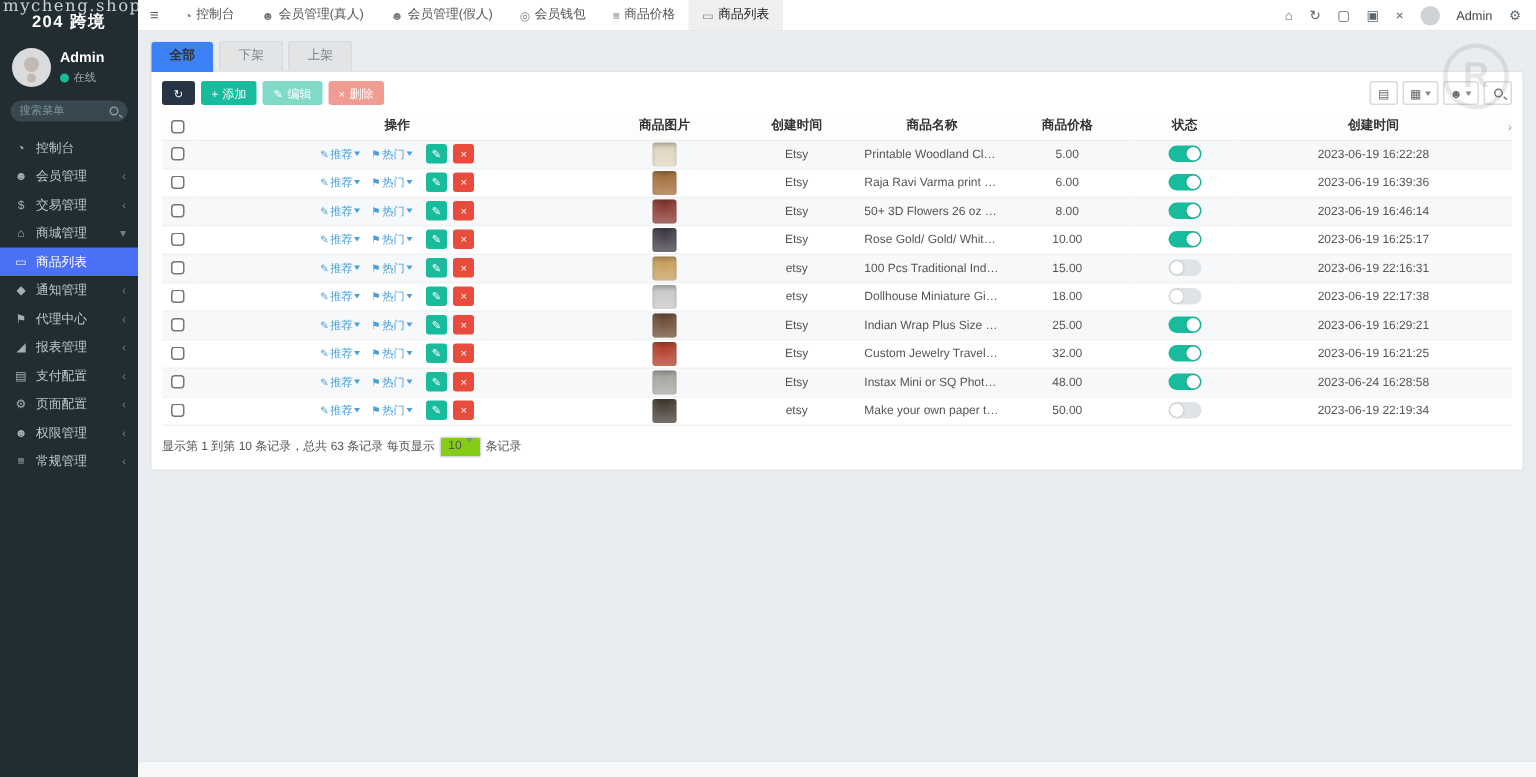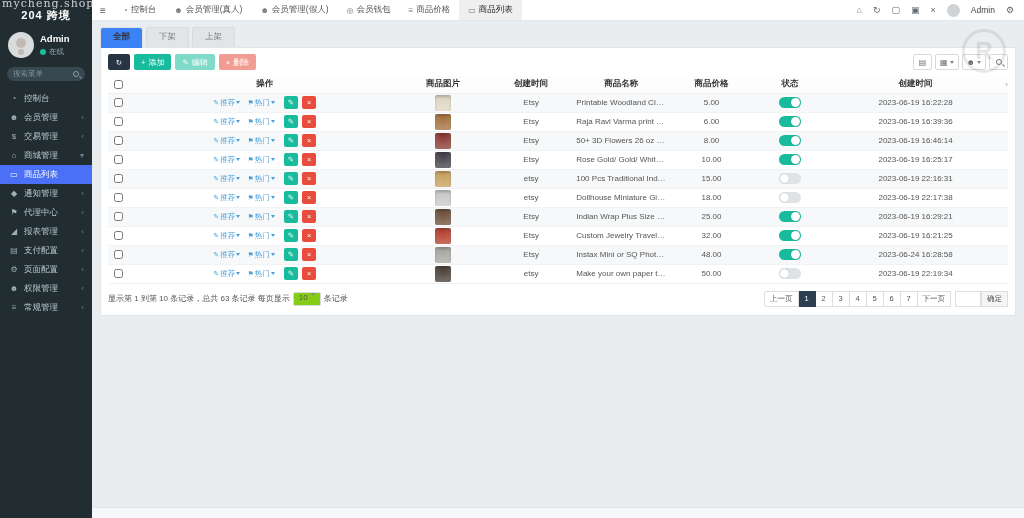--- a/index.html
+++ b/index.html
@@ -469,40 +469,17 @@
           </tr>
         </tbody>
       </table>
       <div class="tfoot">
         <span>显示第 1 到第 10 条记录，总共 63 条记录 每页显示</span>
         <span class="psize">
             <span>10</span>
             <span class="caret"></span>
           </span>
         <span>条记录</span>
-        <div class="pager">
-          <span style="display:flex;">
-            <span class="pbtn">上一页</span>
-
-            <span class="pbtn active">1</span>
-
-            <span class="pbtn">2</span>
-
-            <span class="pbtn">3</span>
-
-            <span class="pbtn">4</span>
-
-            <span class="pbtn">5</span>
-
-            <span class="pbtn">6</span>
-
-            <span class="pbtn">7</span>
-
-            <span class="pbtn">下一页</span>
-          </span>
-          <input class="pjump" value="" style="">
-          <button class="pgo">确定</button>
-        </div>
       </div>
     </section>
   </div>
   <div class="bottom-strip"></div>
 </main>
 
 </body></html>

